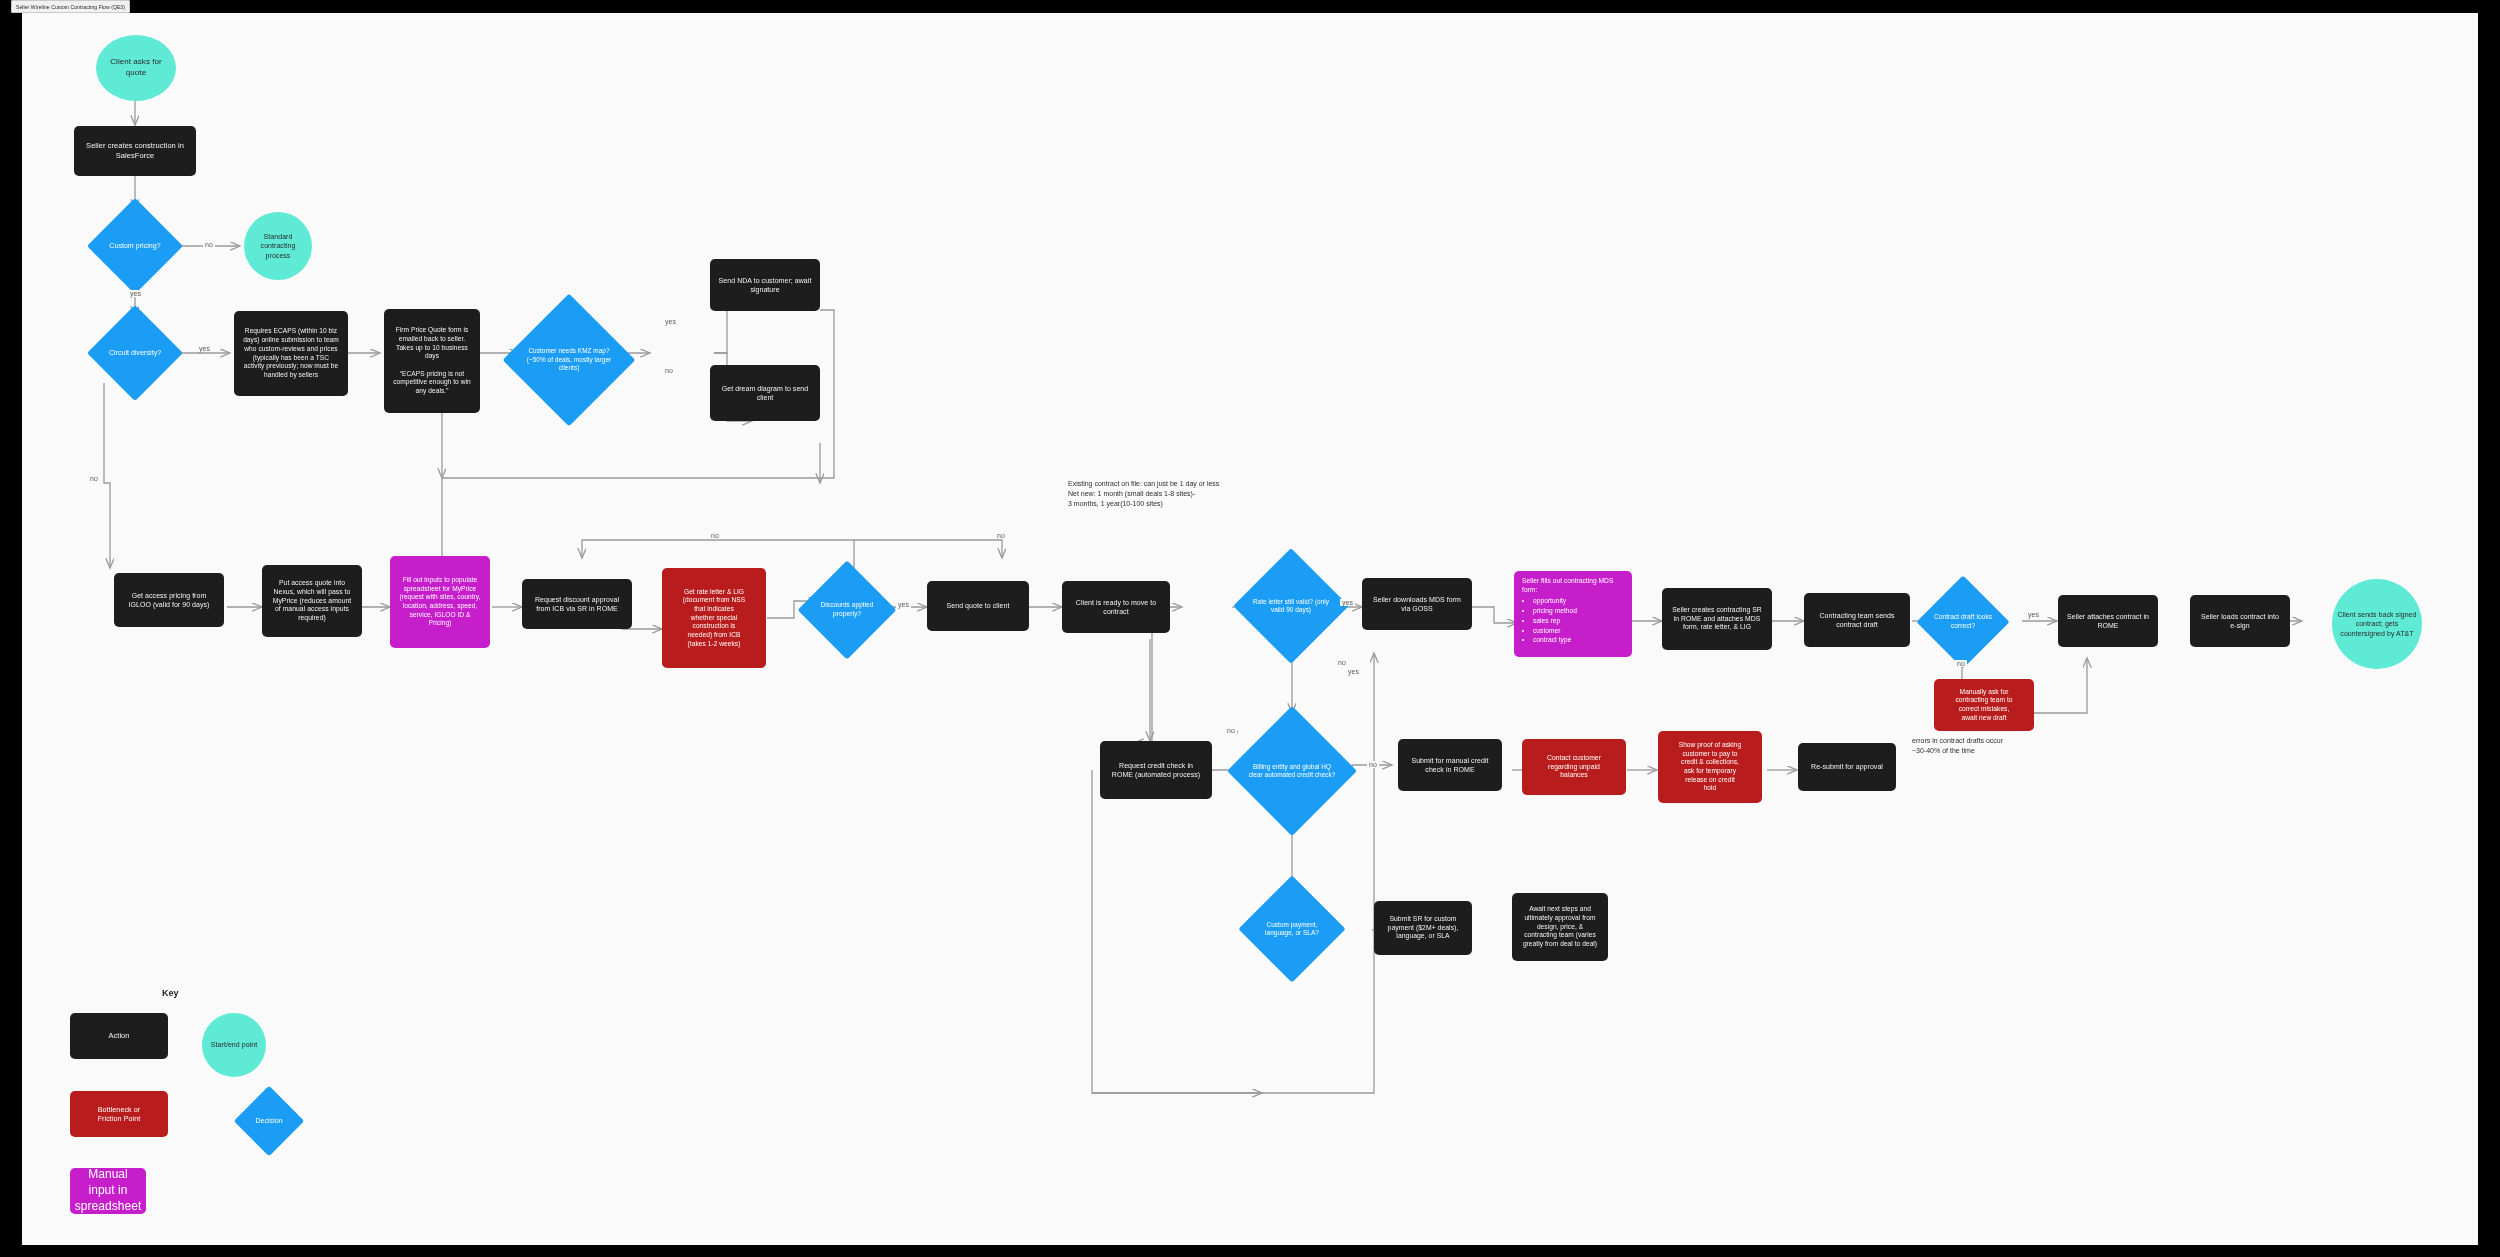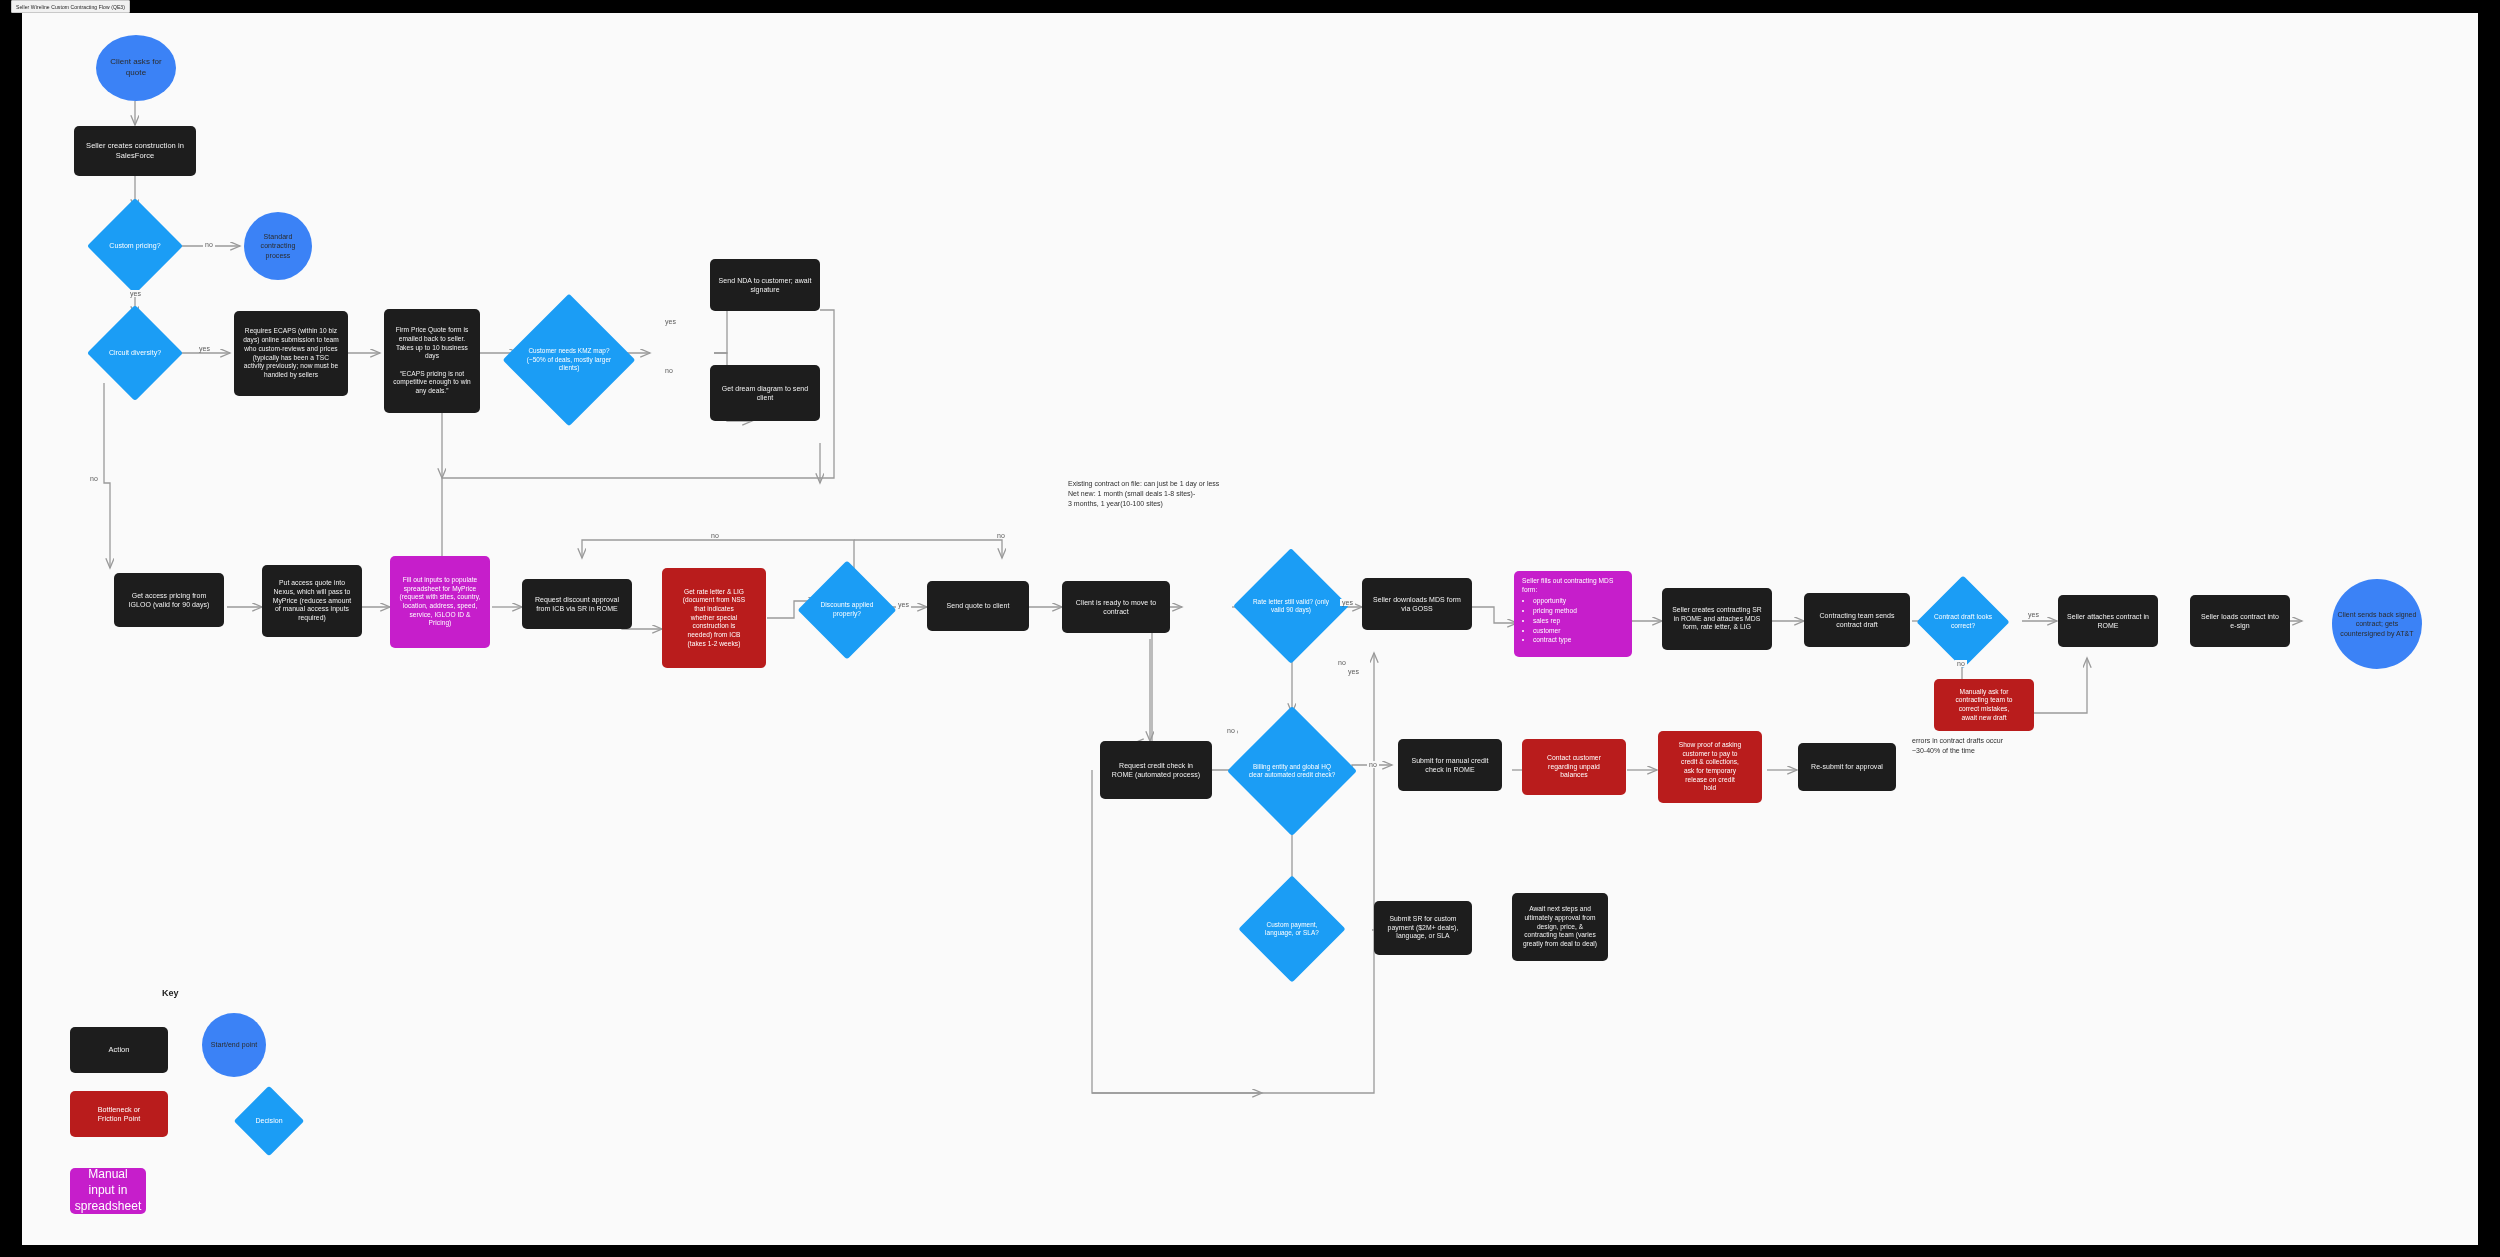--- a/index.html
+++ b/index.html
@@ -14,21 +14,21 @@
 
   
   #canvas{position:absolute;left:22px;top:13px;width:2456px;height:1232px;background:#fafafa;overflow:hidden;}
   #wires{position:absolute;left:0;top:0;width:2456px;height:1232px;}
 
   .node{position:absolute;box-sizing:border-box;display:flex;align-items:center;justify-content:center;
         text-align:center;line-height:1.32;letter-spacing:.05px;}
   .action   {background:#1d1d1d;color:#f2f2f2;border-radius:5px;padding:6px 8px;}
   .bottleneck{background:#b91c1c;color:#fff;border-radius:5px;padding:6px 20px;}
   .manual   {background:#c61ecb;color:#fff;border-radius:5px;padding:6px 8px;}
-  .terminal {background:#3b82f6;color:#2b2b2b;border-radius:50%;padding:4px;align-items:center;}
+  .terminal {background:#5eead4;color:#2b2b2b;border-radius:50%;padding:4px;align-items:center;}
   .decision {background:#1b9df5;color:#fff;}
   .decision:before{content:"";position:absolute;inset:0;background:#1b9df5;
         transform:rotate(45deg);border-radius:3px;}
   .decision{background:transparent;}
   .decision>span{position:relative;z-index:2;display:block;width:112%;}
 
   .bullets{display:block;text-align:left;width:100%;}
   .bullets .bhead{display:block;margin-bottom:3px;}
   .bullets ul{margin:0;padding-left:11px;}
   .bullets li{margin:1px 0;}
@@ -304,21 +304,21 @@
     <div class="edgelabel" style="left:1314px;top:646px;">no</div>
 
     <div class="note" style="left:1046px;top:466px;width:230px;font-size:7px;">Existing contract on file: can just be 1 day or less
 Net new: 1 month (small deals 1-8 sites)-
 3 months, 1 year(10-100 sites)</div>
     <div class="note" style="left:1890px;top:723px;width:150px;font-size:7px;">errors in contract drafts occur
 ~30-40% of the time</div>
 
     <div id="key-title" style="left:116px;top:975px;font-size:9px;">Key</div>
 
-    <div class="keyitem node action" style="left:48px;top:1000px;width:98px;height:46px;font-size:7.5px;margin-top:14px;">
+    <div class="keyitem node action" style="left:48px;top:1000px;width:98px;height:46px;font-size:7.5px;">
       <span>Action</span>
       </div>
 
     <div class="keyitem node terminal" style="left:180px;top:1000px;width:64px;height:64px;font-size:7px;">
       <span>Start/end point</span>
       </div>
 
     <div class="keyitem node bottleneck" style="left:48px;top:1078px;width:98px;height:46px;font-size:7.2px;">
       <span>Bottleneck or Friction Point</span>
       </div>

